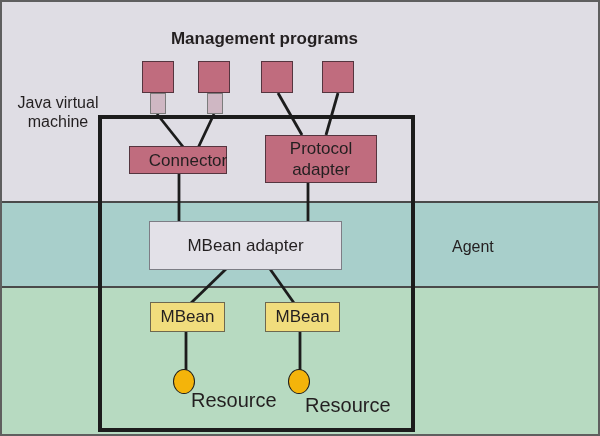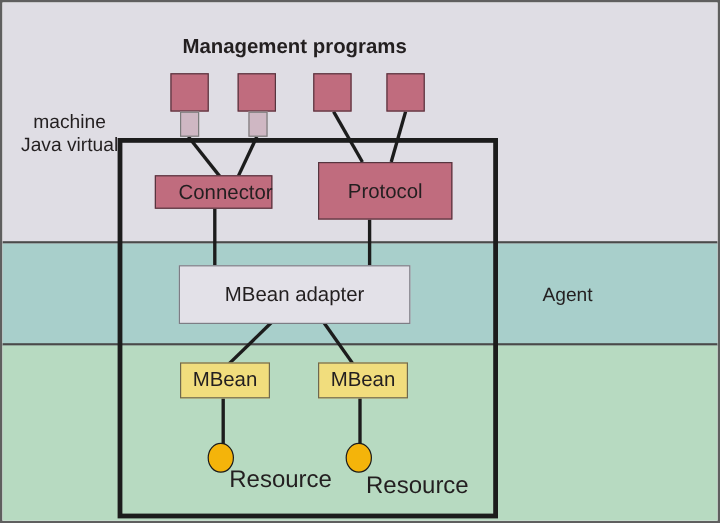--- a/index.html
+++ b/index.html
@@ -25,21 +25,21 @@
   .mgmt-sq{width:32px;height:32px;top:59px;background:var(--node-rose);border:1.5px solid var(--node-rose-border);}
   .plug{position:absolute;top:91px;width:16px;height:21px;box-sizing:border-box;background:var(--plug-fill);border:1.5px solid #7c7c7c;z-index:3;}
   .rose-box{background:var(--node-rose);border:1.5px solid var(--node-rose-border);font-size:17px;line-height:21px;}
   .connector{left:127px;top:144px;width:98px;height:28px;padding-left:20px;}
   .adapter{left:263px;top:133px;width:112px;height:48px;}
   .server{left:147px;top:219px;width:193px;height:49px;background:var(--mbean-server-fill);border:1.5px solid #7d7d85;font-size:17px;}
   .mbean{width:75px;height:30px;top:300px;background:var(--mbean-fill);border:1.5px solid #6e684f;font-size:17px;}
   .resource-dot{position:absolute;top:367px;width:22px;height:25px;box-sizing:border-box;border-radius:50%;background:var(--resource-fill);border:1.5px solid var(--line);z-index:3;}
   
   .lbl{position:absolute;z-index:3;font-size:16px;line-height:19px;}
-  .title{position:absolute;left:150px;top:27px;width:206px;text-align:left;font-weight:bold;font-size:17px;z-index:3;}
+  .title{position:absolute;left:150px;top:27px;width:206px;text-align:right;font-weight:bold;font-size:17px;z-index:3;}
   .jvm-label{left:6px;top:91px;width:100px;text-align:center;}
   .dist-label{left:453px;top:91px;}
   .agent-label{left:450px;top:235px;width:110px;text-align:left;}
   .instr-label{left:445px;top:366px;}
   .res-label{position:absolute;font-size:20px;z-index:3;}
   .res-label-1{left:189px;top:387px;}
   .res-label-2{left:303px;top:392px;}
 </style>
 </head>
 <body>
@@ -68,31 +68,32 @@
   <div class="title">Management programs</div>
 
   <div class="node mgmt-sq" style="left:140px;"></div>
   <div class="node mgmt-sq" style="left:196px;"></div>
   <div class="node mgmt-sq" style="left:259px;"></div>
   <div class="node mgmt-sq" style="left:320px;"></div>
   <div class="plug" style="left:148px;"></div>
   <div class="plug" style="left:205px;"></div>
 
   <div class="lbl jvm-label">
+    <div>Java virtual</div>
     <div>machine</div>
-    <div>Java virtual</div>
   </div>
   <div class="lbl agent-label">Agent</div>
 
   <div class="node rose-box connector">
     <span>Connector</span>
   </div>
   <div class="node rose-box adapter">
     <span>
       <span style="display:block">Protocol</span>
+      <span style="display:block">adapter</span>
     </span>
   </div>
   <div class="node server">
     <span>MBean adapter</span>
   </div>
   <div class="node mbean" style="left:148px;">
     <span>MBean</span>
   </div>
   <div class="node mbean" style="left:263px;">
     <span>MBean</span>

